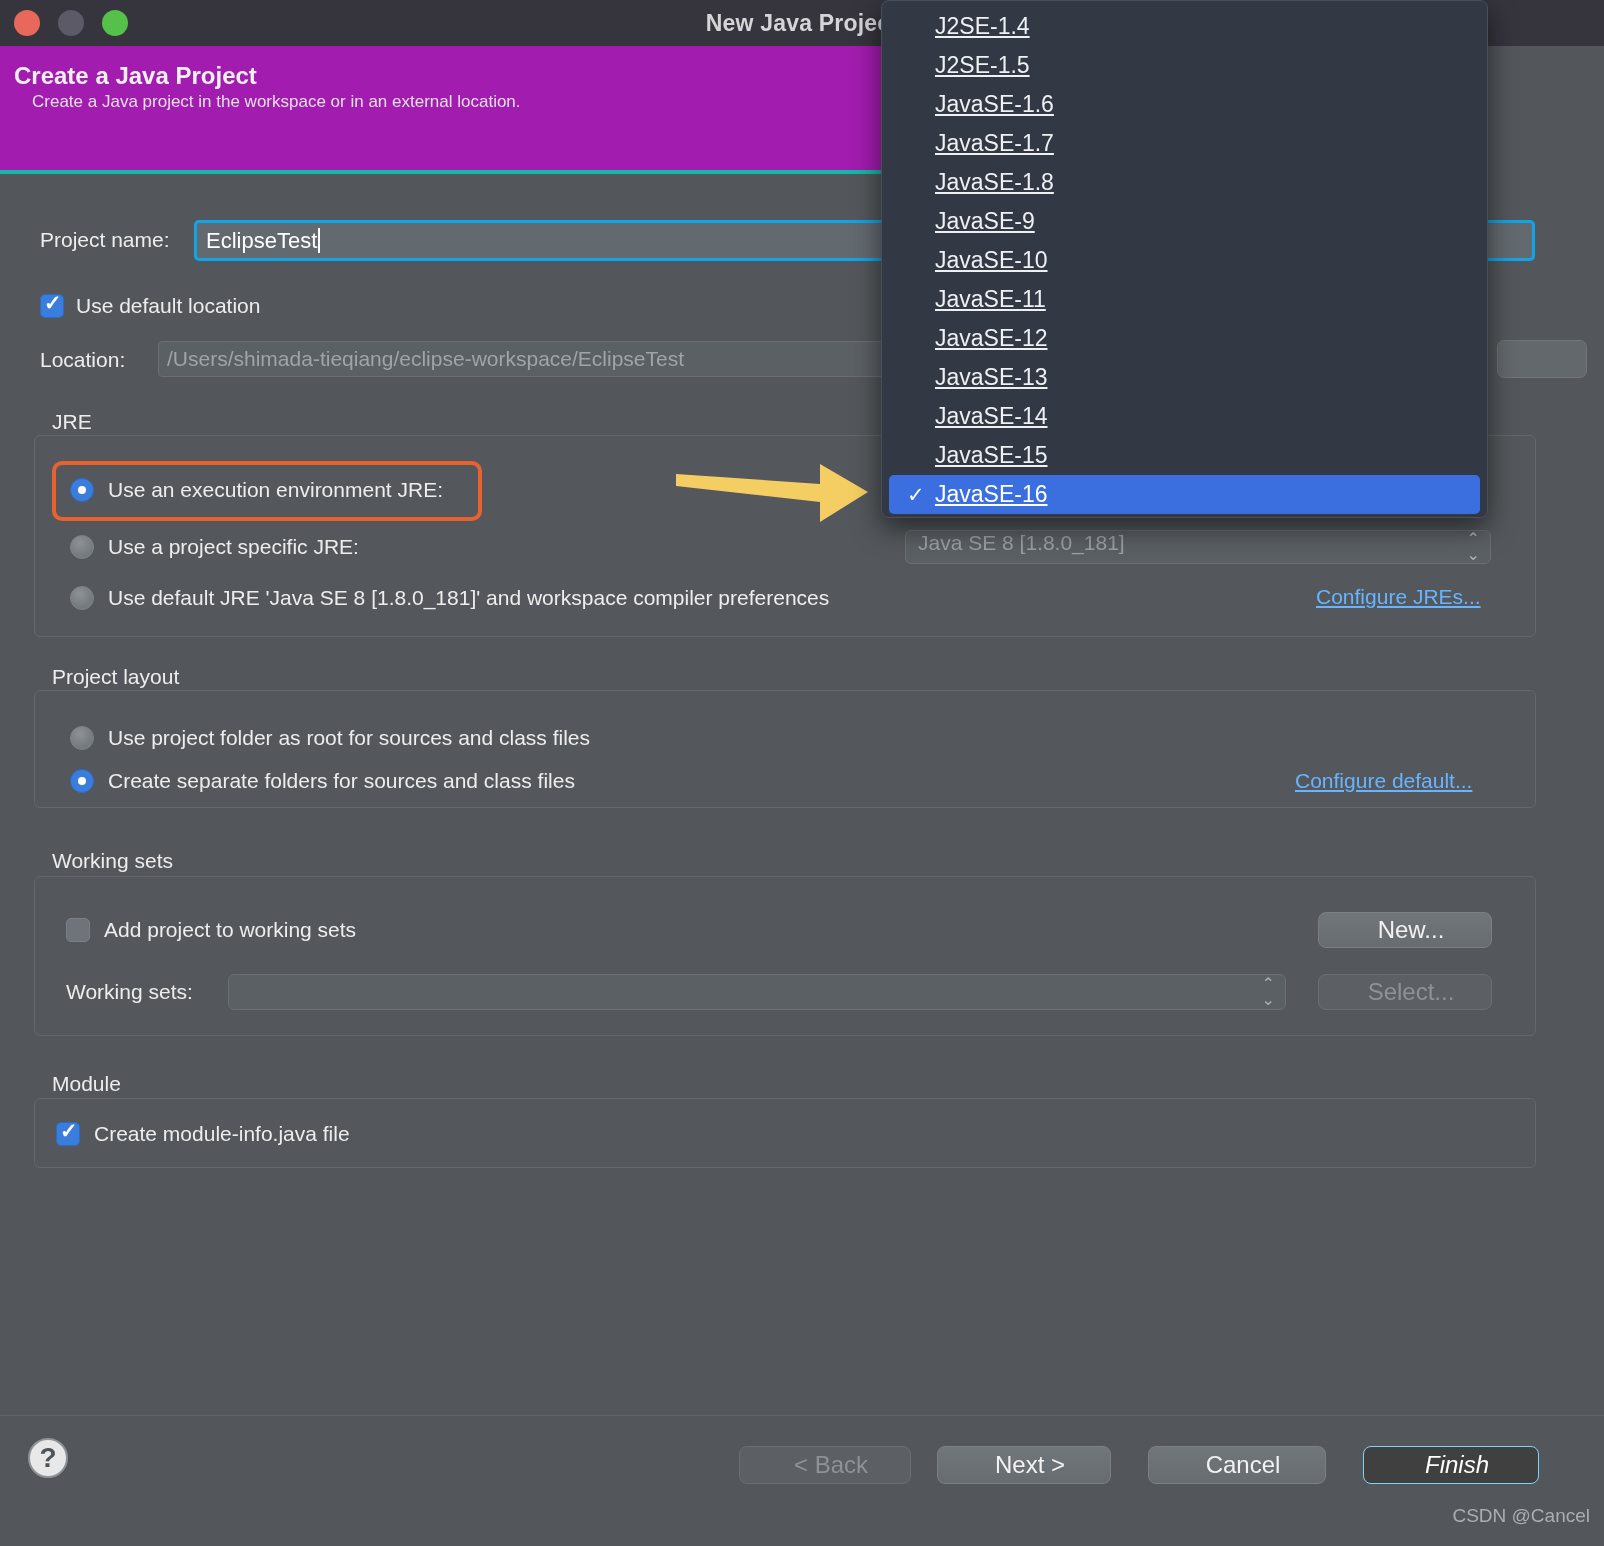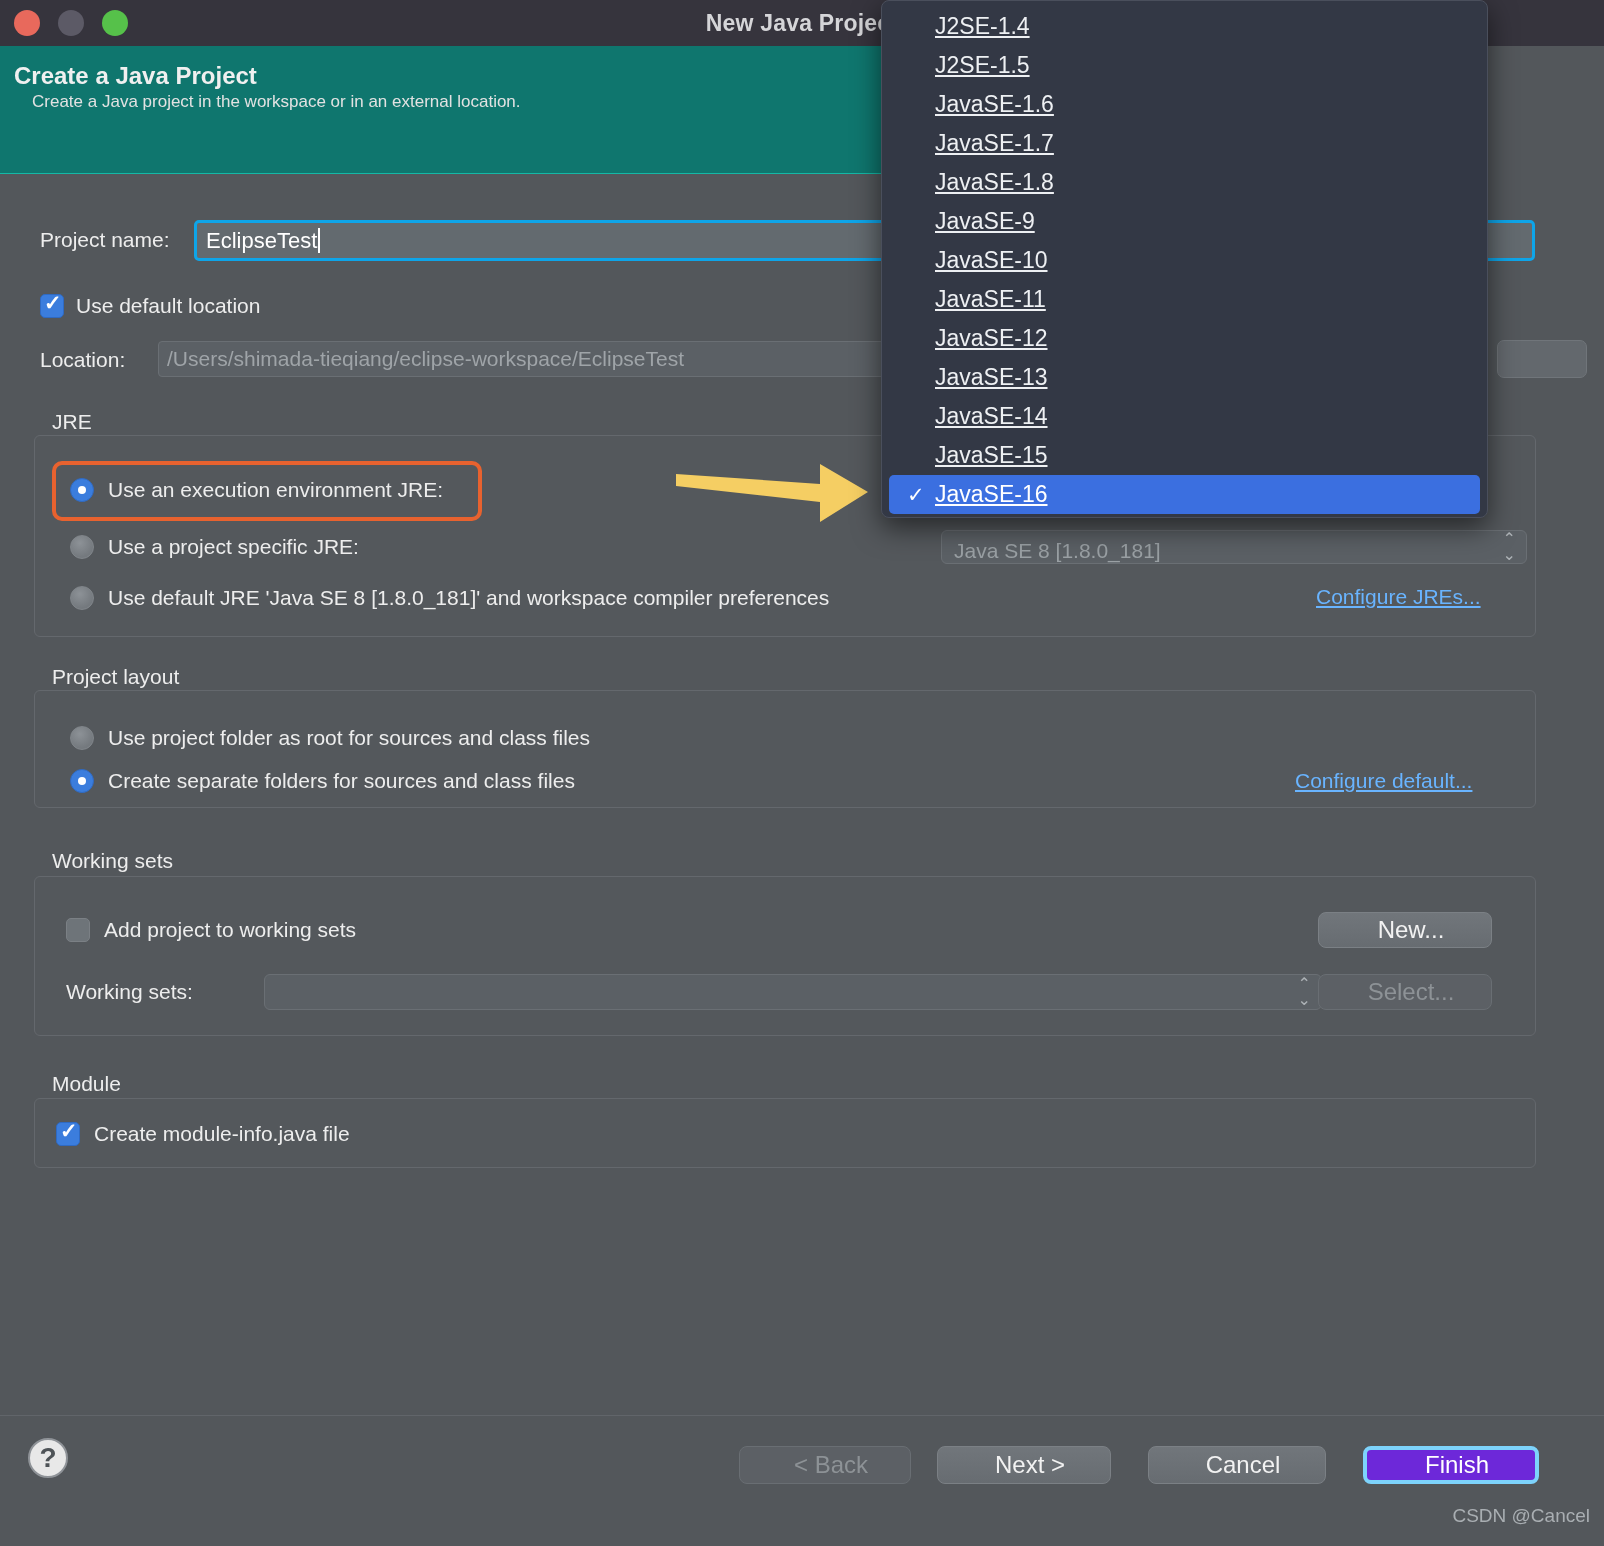--- a/index.html
+++ b/index.html
@@ -32,22 +32,22 @@
     position: absolute; left: 0; right: 0; top: 0;
     height: 46px; line-height: 46px; text-align: center;
     color: #d5d5d8; font-size: 23px; font-weight: bold;
     letter-spacing: .2px; pointer-events: none;
   }
 
   
   .header {
     position: absolute; left: 0; top: 46px;
     width: 1422px; height: 128px;
-    background: #0f766e;
-    border-bottom: 1px solid #14b8a6;
+    background: #a21caf;
+    border-bottom: 4px solid #14b8a6;
   }
   .header-title {
     position: absolute; left: 14px; top: 16px;
     font-size: 24px; font-weight: bold; color: #f0f0f0;
   }
   .header-sub {
     position: absolute; left: 32px; top: 46px;
     font-size: 17px; color: #e2e2e2;
   }
   .banner-icon {
@@ -135,38 +135,37 @@
 
   .opt { display: flex; align-items: center; gap: 14px; font-size: 21px; color: #ededed; }
 
   .link {
     font-size: 21px; color: #69b4ff;
     text-decoration: underline; cursor: pointer;
   }
 
   .combo {
     background: #5b6065; border: 1px solid #6a6f74;
-    border-radius: 6px; display: flex; align-items: flex-end;
+    border-radius: 6px; display: flex; align-items: flex-start;
     position: absolute;
-    margin-left: 36px;
   }
   .combo .cval { margin-left: 12px; font-size: 21px; color: #9aa0a4; }
   .combo .arrows {
     position: absolute; right: 10px; top: 50%;
     transform: translateY(-50%);
     font-size: 16px; color: #adb2b6; line-height: 1;
   }
 
   .btn {
     border-radius: 8px; display: flex; align-items: center;
     justify-content: center; font-size: 24px; position: absolute; padding-left: 12px;
   }
   .btn.normal { background: linear-gradient(#71767b,#676c71); border: 1px solid #7b8085; color: #f2f2f2; }
   .btn.disabled { background: #5c6065; border: 1px solid #696e73; color: #8d9296; }
-  .btn.primary { background: #6d28d9; border: 4px solid #7dd3fc; color: #ffffff; }
+  .btn.primary { background: #404040; border: 1px solid #7dd3fc; color: #ffffff; font-style: italic; }
 
   
   .footer {
     position: absolute; left: 0; top: 1415px;
     width: 1604px; height: 131px;
     background: #53575b;
     border-top: 1px solid #61656a;
   }
   .help-icon {
     position: absolute; left: 28px; top: 1438px;

